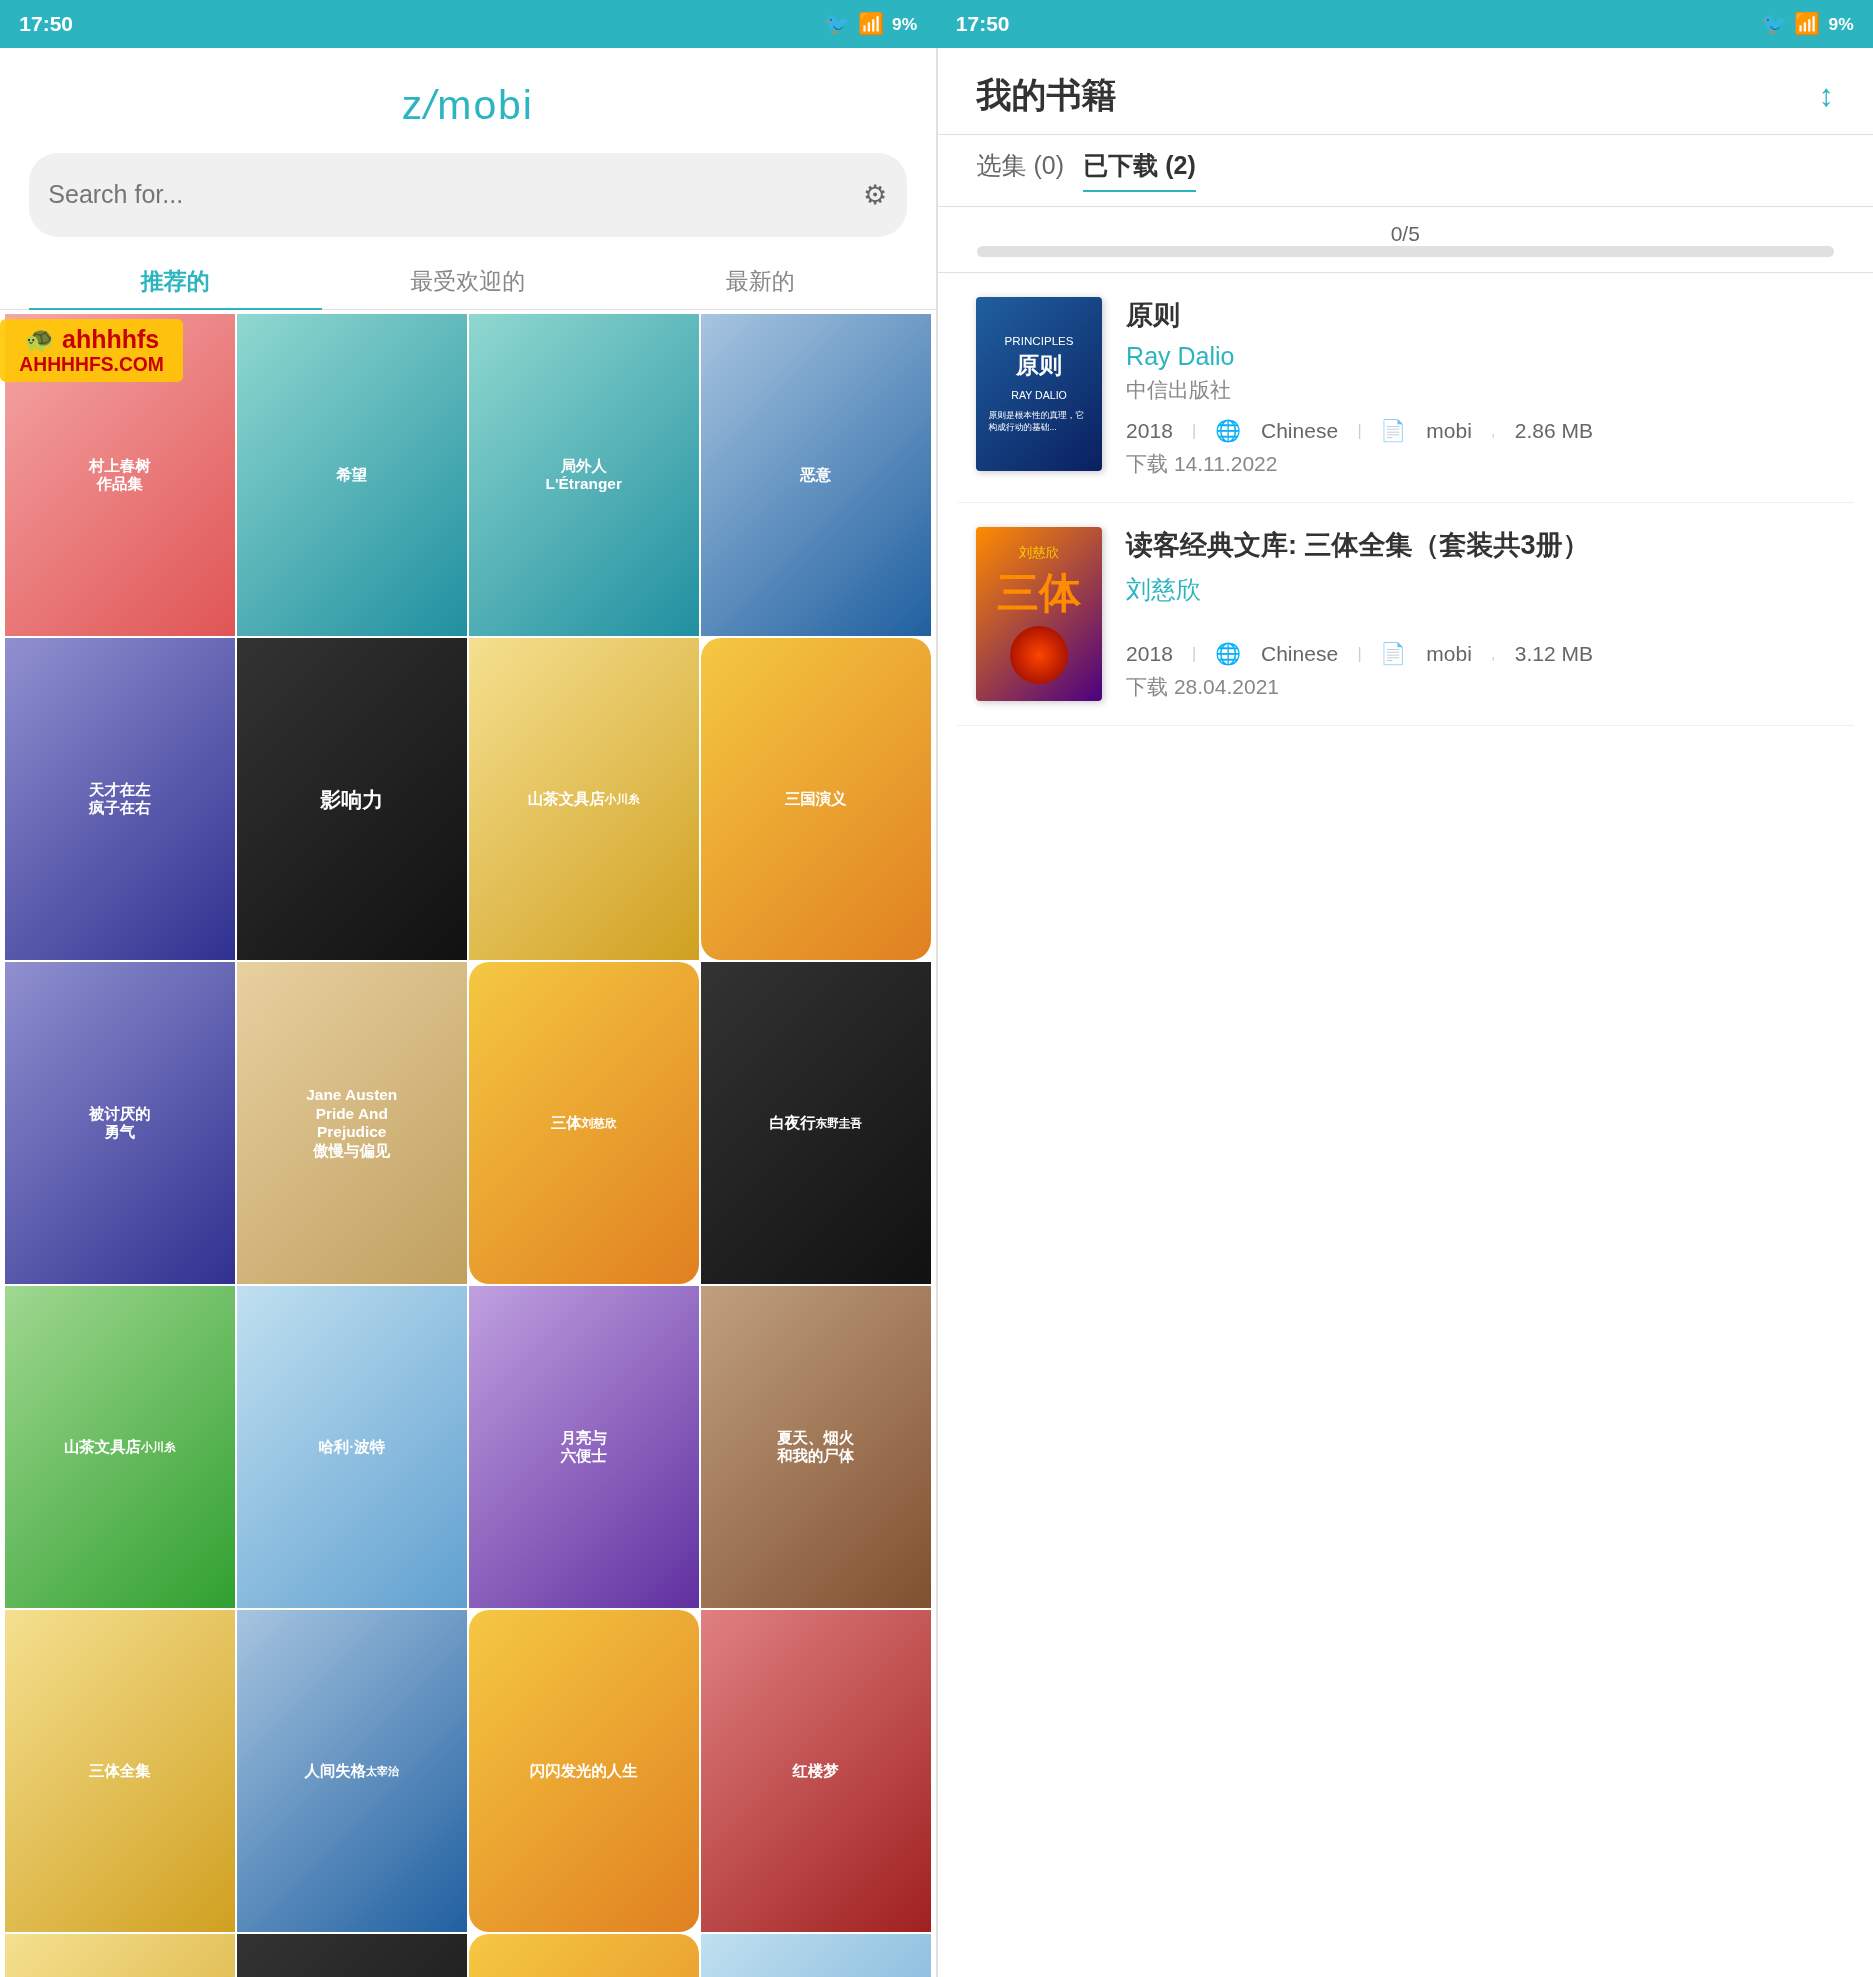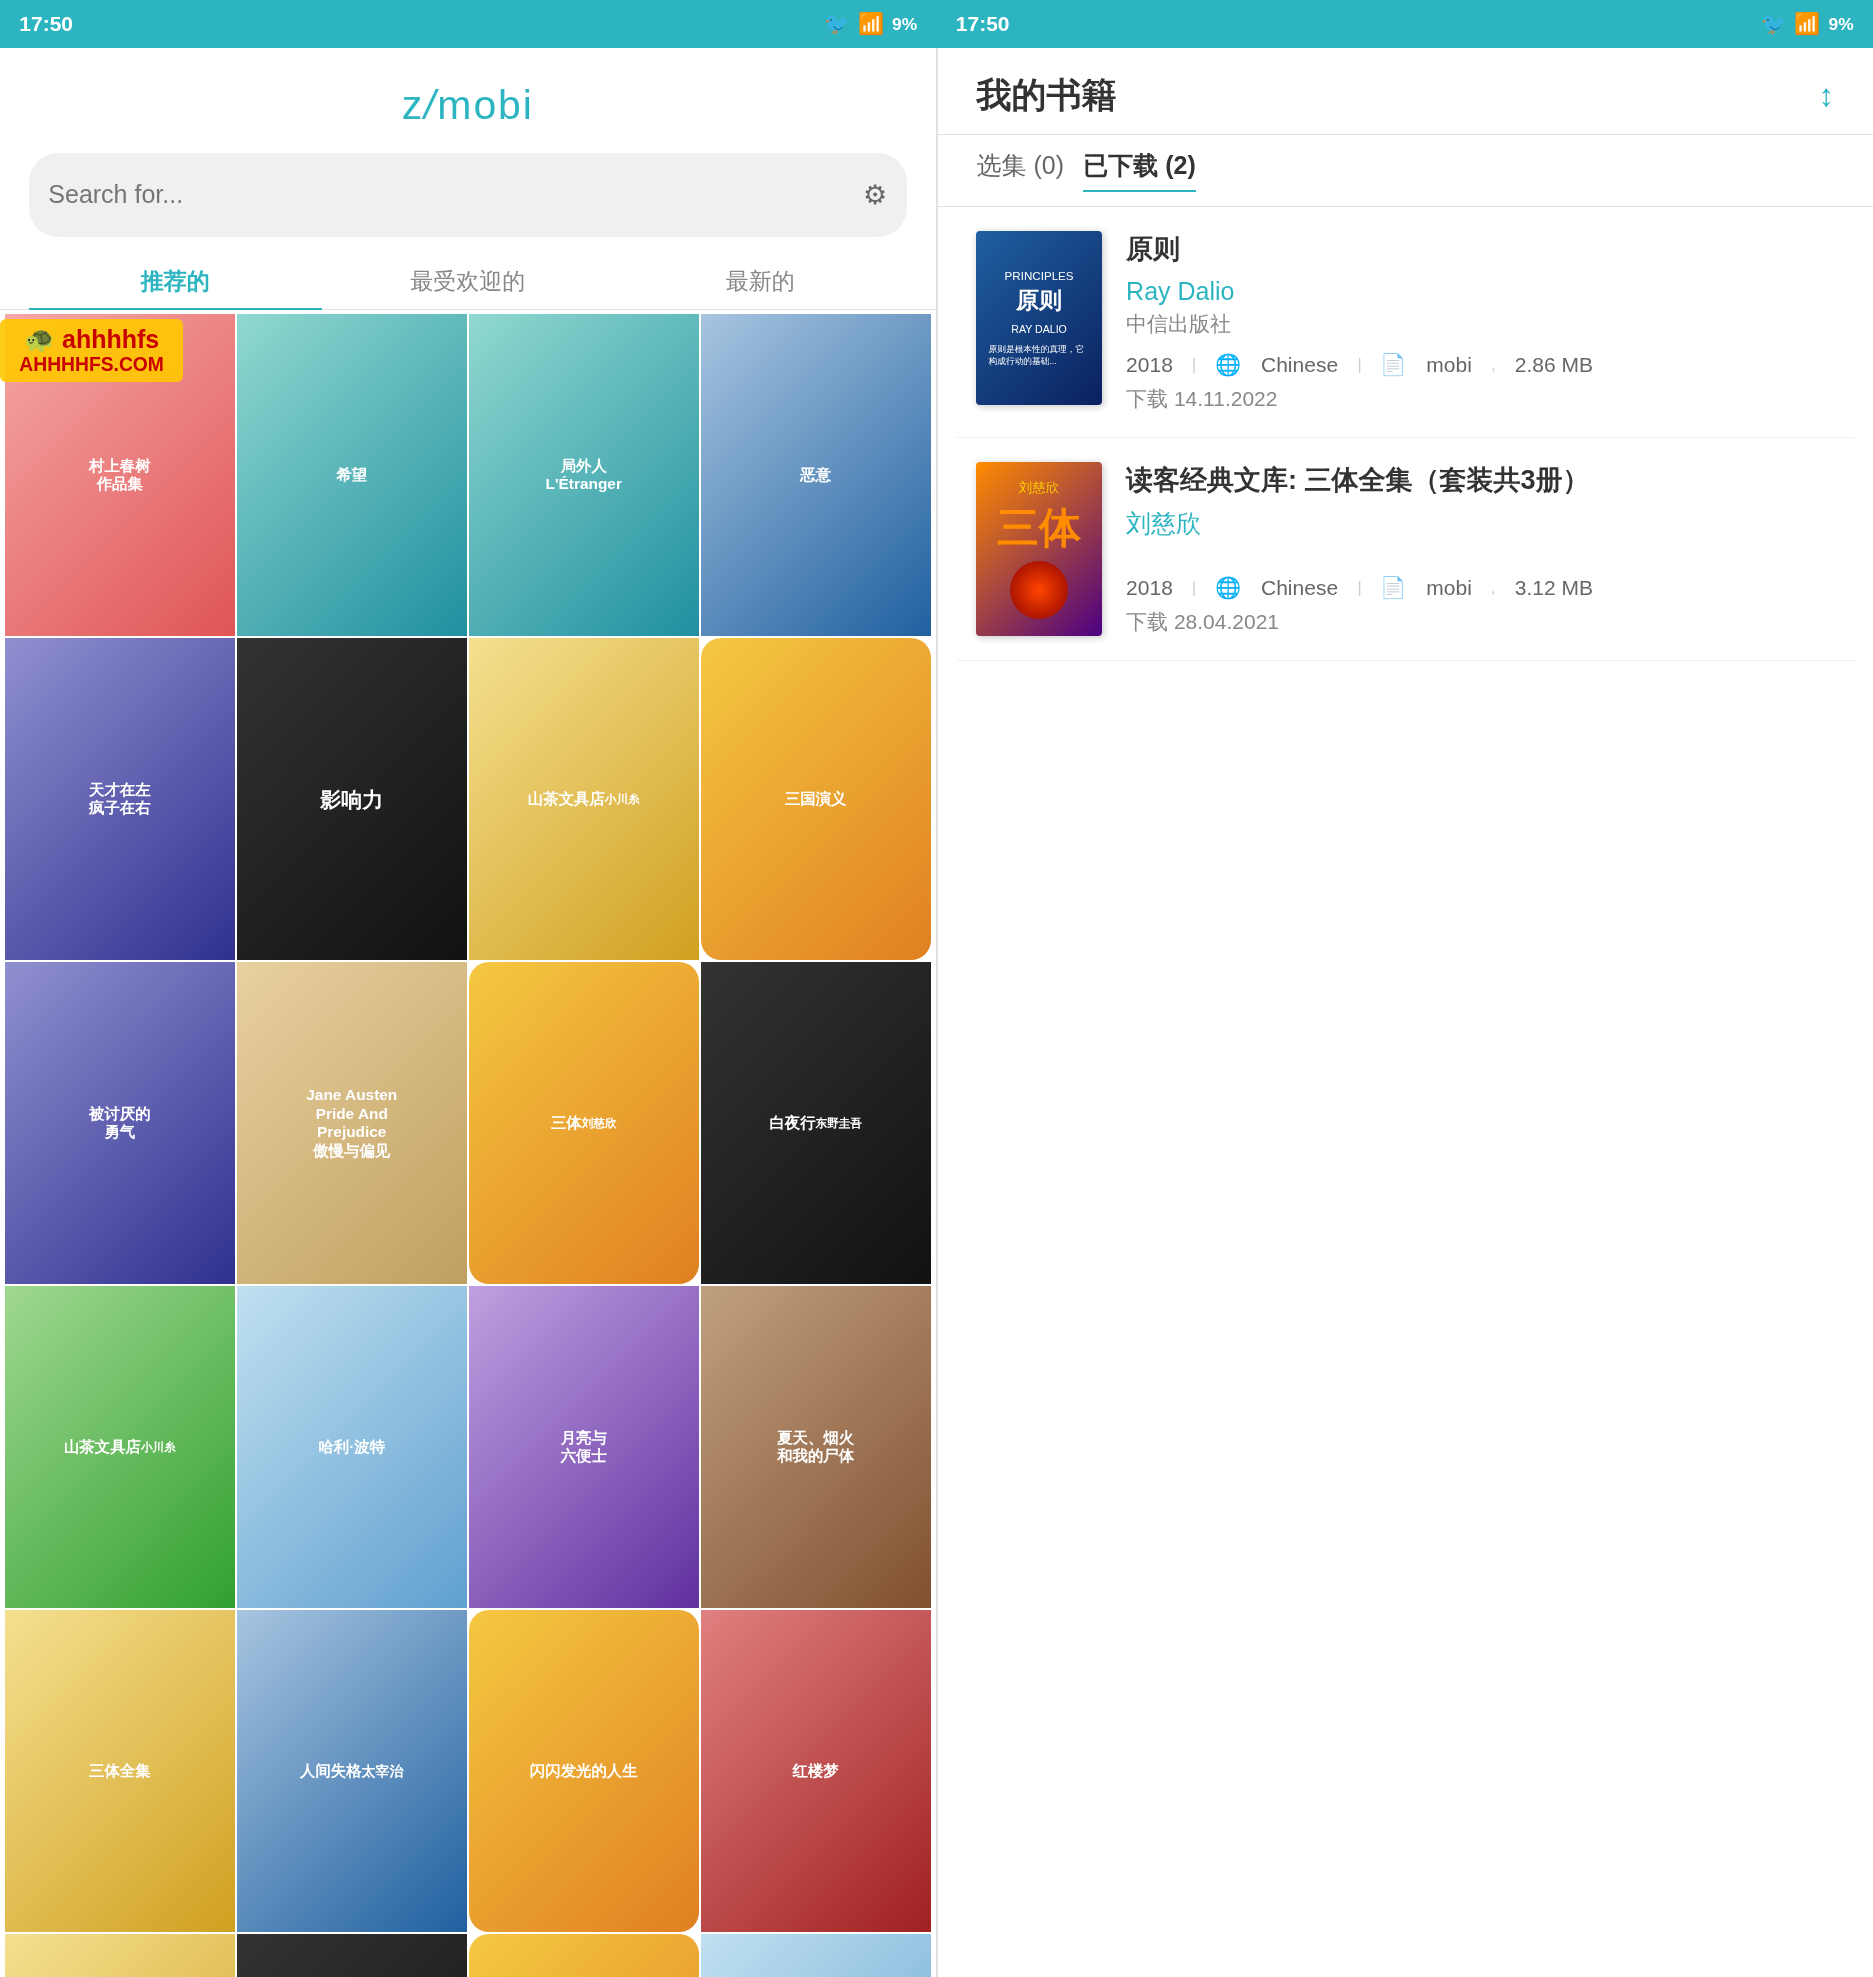--- a/index.html
+++ b/index.html
@@ -493,21 +493,21 @@
           </div>
         </div>
         <div class="book-cell">
           <div class="book-cell-inner">
             <div class="book-cell-content cover-yellow">三体全集</div>
           </div>
         </div>
 
         <div class="book-cell">
           <div class="book-cell-inner">
-            <div class="book-cell-content cover-blue">人间失格<br><small style="font-size:14px;">太宰治</small></div>
+            <div class="book-cell-content cover-blue">人间失格<br><small style="font-size:11px;">太宰治</small></div>
           </div>
         </div>
         <div class="book-cell">
           <div class="book-cell-inner">
             <div class="book-cell-content cover-orange">闪闪发光的人生</div>
           </div>
         </div>
         <div class="book-cell">
           <div class="book-cell-inner">
             <div class="book-cell-content cover-red">红楼梦</div>
@@ -546,20 +546,26 @@
     <div class="right-header">
       <span class="right-title">我的书籍</span>
       <span class="sort-icon">↕</span>
     </div>
 
     <div class="filter-tabs">
       <div class="filter-tab">选集 (0)</div>
       <div class="filter-tab active">已下载 (2)</div>
     </div>
 
+    <div class="download-quota">
+      <div class="quota-numbers">0/5</div>
+      <div class="quota-bar-container">
+        <div class="quota-bar-fill" style="width: 0%"></div>
+      </div>
+    </div>
 
     <div class="book-list">
 
       <div class="book-list-item">
         <div class="book-thumbnail thumb-principles">
           <div class="thumb-principles-inner">
             <div style="font-size:11.6px; margin-bottom:2.9px;">PRINCIPLES</div>
             <div class="big-title">原则</div>
             <div style="font-size:10.6px; margin-top:2.9px;">RAY DALIO</div>
             <div style="font-size:8.7px; margin-top:7.7px; text-align:left; line-height:1.4; padding: 0 4.8px;">原则是根本性的真理，它构成行动的基础...</div>

